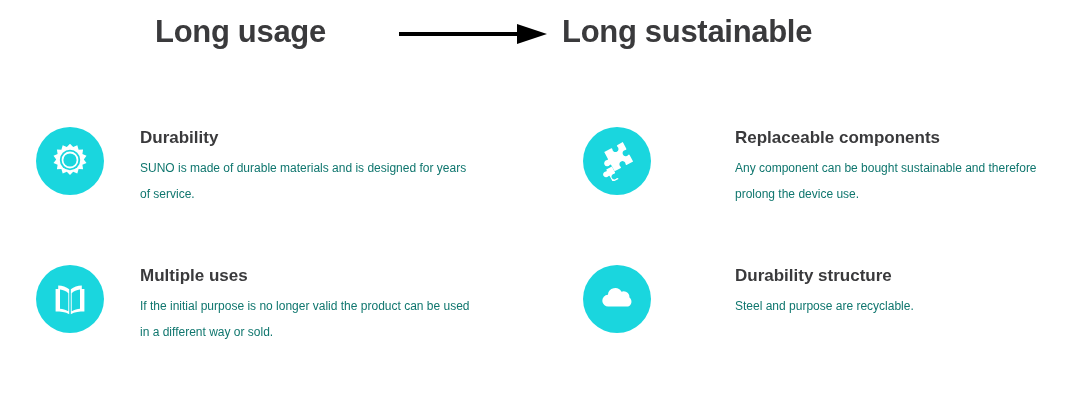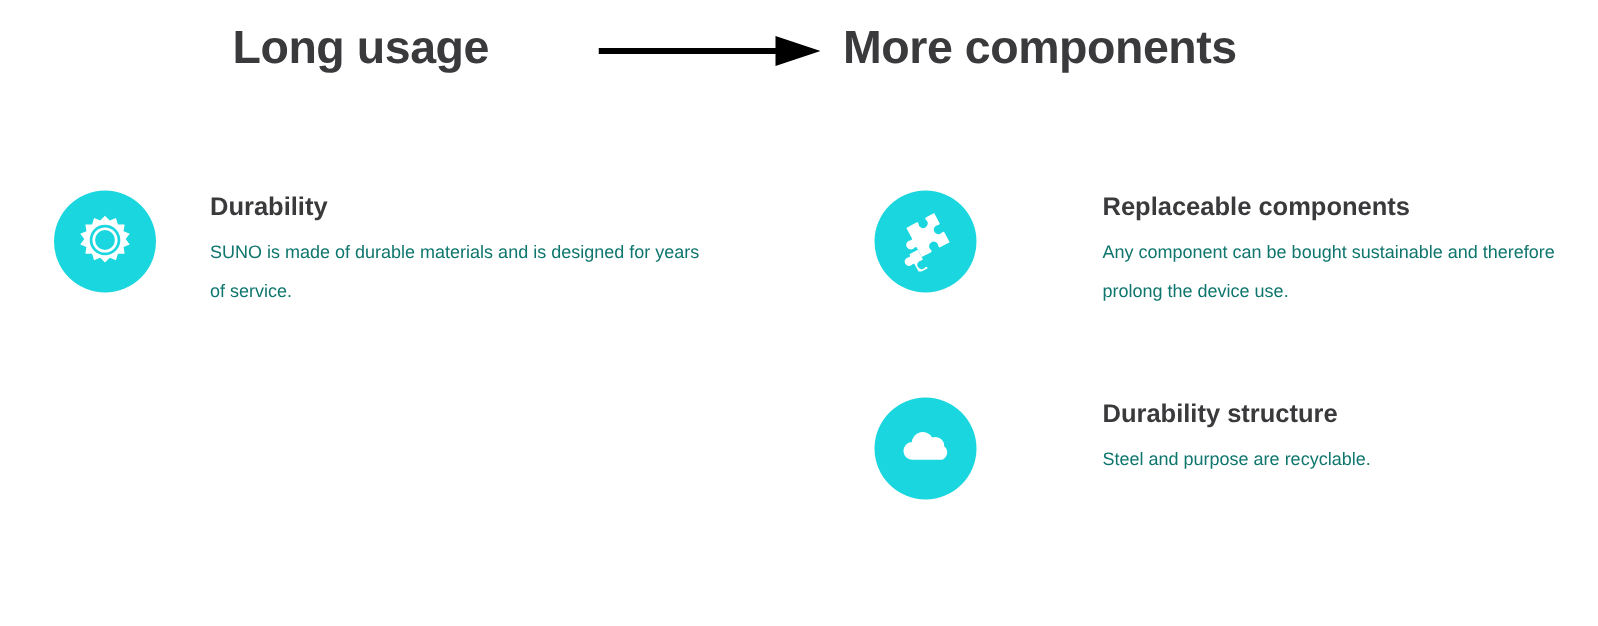--- a/index.html
+++ b/index.html
@@ -116,21 +116,21 @@
 <div class="header">
   <div class="header-title left">Long usage</div>
 
   <span class="arrow">
     <svg width="148" height="26" viewBox="0 0 148 26">
       <line x1="0" y1="13" x2="124" y2="13" stroke="#000000" stroke-width="4"></line>
       <polygon points="118,3 148,13 118,23" fill="#000000"></polygon>
     </svg>
   </span>
 
-  <div class="header-title right">More components</div>
+  <div class="header-title right">Long sustainable</div>
 </div>
 
 <div class="features">
 
   <div class="feature col-left row-top">
     <div class="icon-circle">
       <svg width="40" height="40" viewBox="0 0 40 40">
         <g fill="#ffffff">
           <path d="M20 2.8 L23.2 6.0 L27.3 4.3 L28.6 8.7 L33.1 8.6 L32.4 13.1 L36.5 14.8 L33.8 18.4 L36.5 22.0 L32.4 23.7 L33.1 28.2 L28.6 28.1 L27.3 32.5 L23.2 30.8 L20 34.0 L16.8 30.8 L12.7 32.5 L11.4 28.1 L6.9 28.2 L7.6 23.7 L3.5 22.0 L6.2 18.4 L3.5 14.8 L7.6 13.1 L6.9 8.6 L11.4 8.7 L12.7 4.3 L16.8 6.0 Z"></path>
         </g>
@@ -153,20 +153,38 @@
           <path fill="#ffffff" d="M6.5 22.5 h6.4 v6.4 a1 1 0 0 1 -1.3 0.95 a2.9 2.9 0 1 0 0 5.3 a1 1 0 0 1 1.3 0.95 v0.4 H6.5 v-6.2 a1 1 0 0 0 -1.3 -0.95 a2.9 2.9 0 1 1 0 -5.3 a1 1 0 0 0 1.3 -0.95 Z"></path>
         </g>
       </svg>
     </div>
     <div class="feature-text">
       <p class="feature-title">Replaceable components</p>
       <p class="feature-desc wide">Any component can be bought sustainable and therefore prolong the device use.</p>
     </div>
   </div>
 
+  <div class="feature col-left row-bottom">
+    <div class="icon-circle">
+      <svg width="38" height="38" viewBox="0 0 38 38">
+        <g fill="#ffffff">
+          <path d="M18.2 9.2 C15.2 6.6 11.4 5.6 7.2 5.4 L7.2 9.0 L4.6 9.0 L4.6 31.4 C9.4 31.4 14.6 31.8 18.2 34.2 Z"></path>
+          <path d="M19.8 9.2 C22.8 6.6 26.6 5.6 30.8 5.4 L30.8 9.0 L33.4 9.0 L33.4 31.4 C28.6 31.4 23.4 31.8 19.8 34.2 Z"></path>
+        </g>
+        <g fill="#1ad6de">
+          <path d="M9.0 9.6 C12.2 10.2 15.4 11.4 17.3 13.2 L17.3 31.2 C14.6 29.6 11.6 28.9 9.0 28.7 Z"></path>
+          <path d="M29.0 9.6 C25.8 10.2 22.6 11.4 20.7 13.2 L20.7 31.2 C23.4 29.6 26.4 28.9 29.0 28.7 Z"></path>
+        </g>
+      </svg>
+    </div>
+    <div class="feature-text">
+      <p class="feature-title">Multiple uses</p>
+      <p class="feature-desc">If the initial purpose is no longer valid the product can be used in a different way or sold.</p>
+    </div>
+  </div>
 
   <div class="feature col-right row-bottom">
     <div class="icon-circle">
       <svg width="40" height="40" viewBox="0 0 40 40">
         <path fill="#ffffff" d="M11.5 27.5 a5.9 5.9 0 0 1 -0.6 -11.8 a7.3 7.3 0 0 1 13.6 -3.0 a5.6 5.6 0 0 1 2.2 -0.45 a5.9 5.9 0 0 1 5.8 6.2 a5.3 5.3 0 0 1 -1.4 9.05 Z"></path>
       </svg>
     </div>
     <div class="feature-text">
       <p class="feature-title">Durability structure</p>
       <p class="feature-desc nowrap">Steel and purpose are recyclable.</p>

